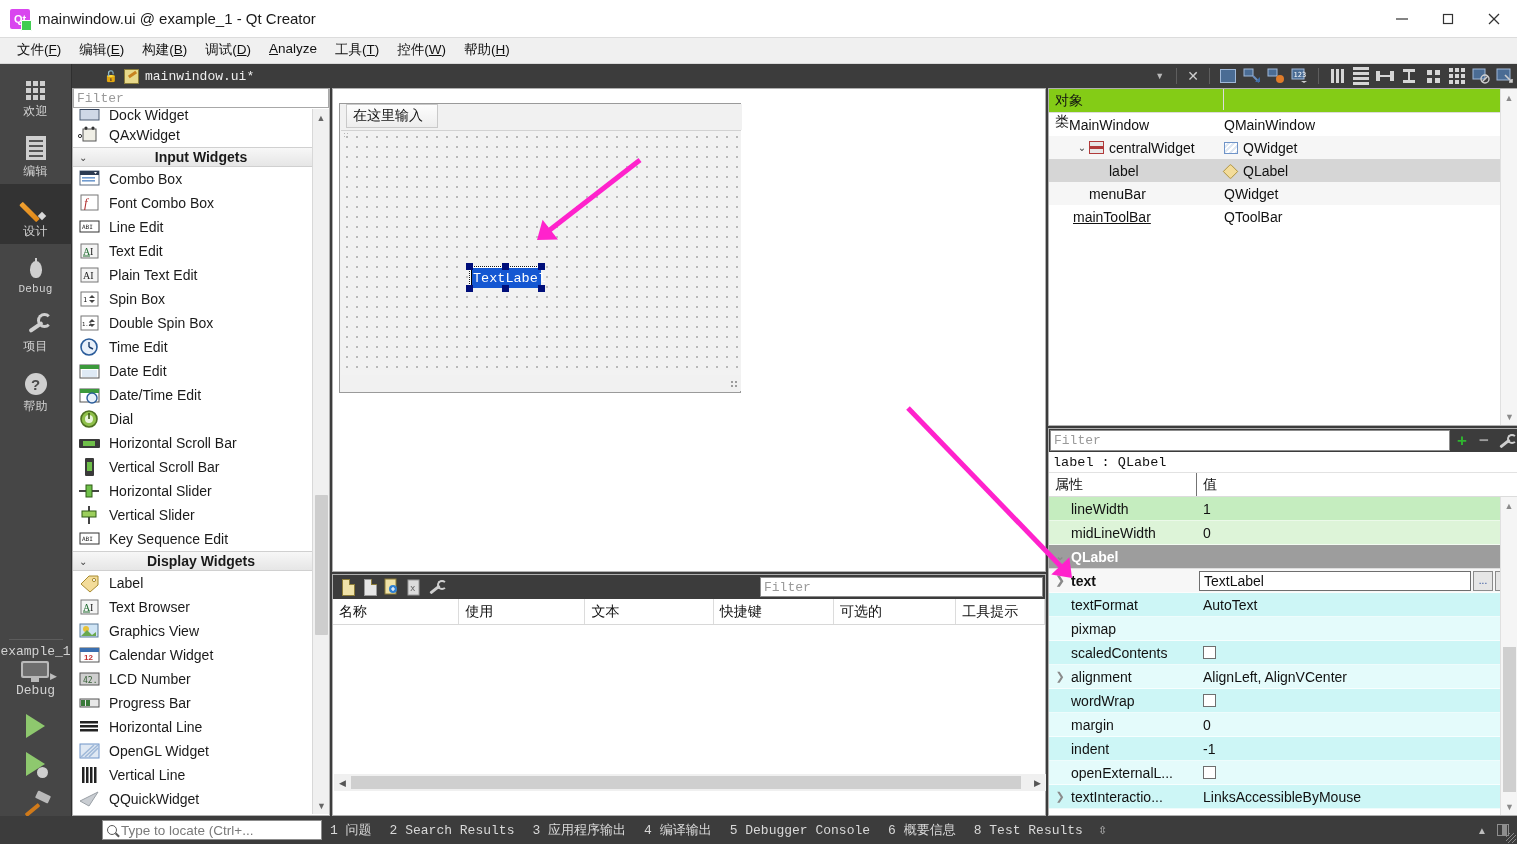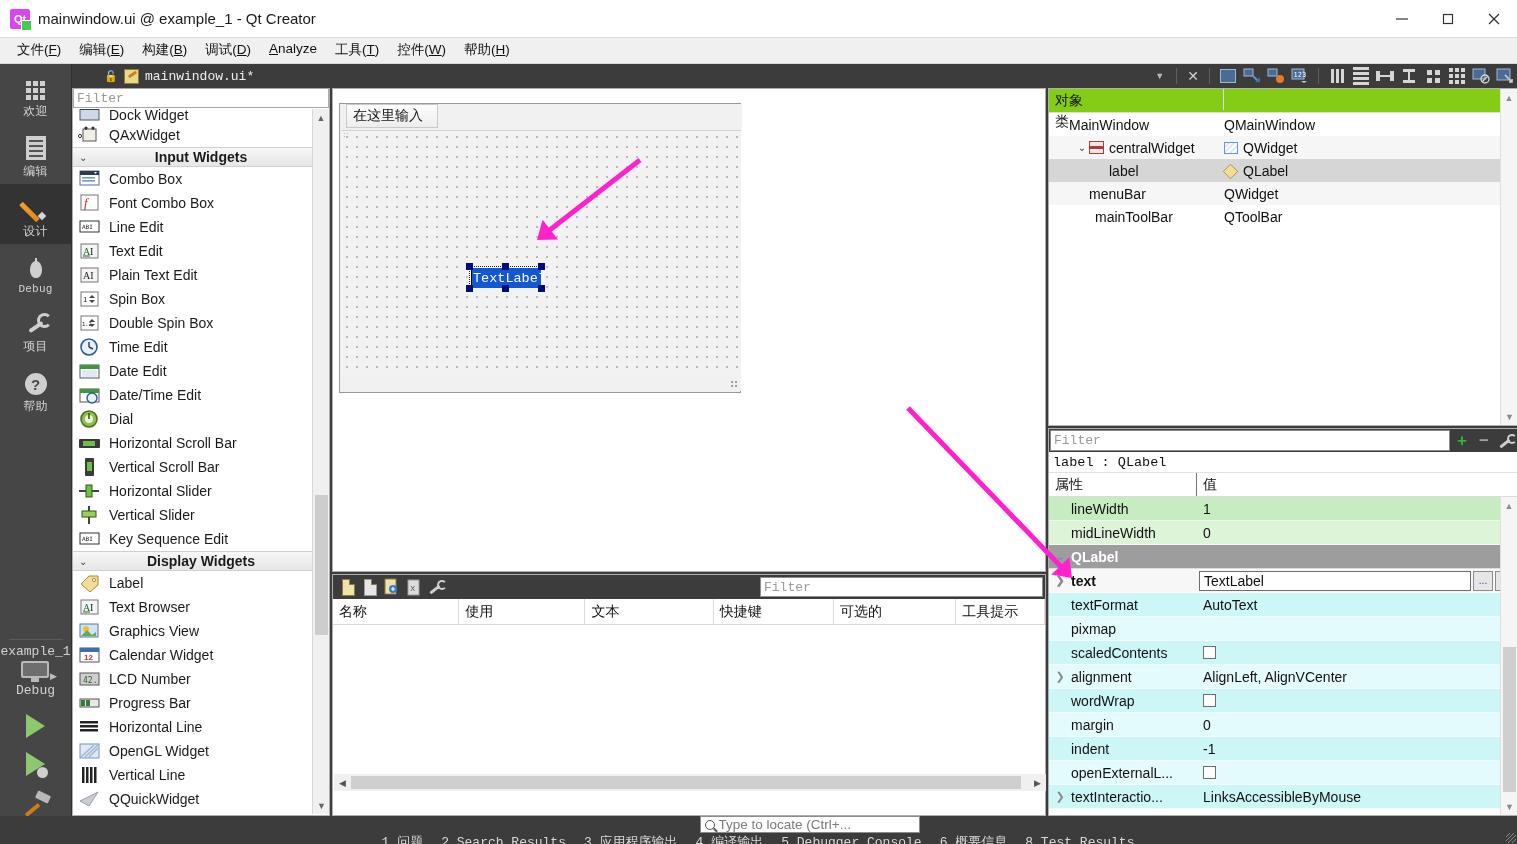--- a/index.html
+++ b/index.html
@@ -417,21 +417,21 @@
     position:absolute;right:0;top:68px;width:17px;bottom:0;background:#f5f5f5;
     border-left:1px solid #e0e0e0;
   }
   .prop-scroll .up{ height:17px;display:flex;align-items:center;justify-content:center;color:#8a8a8a;font-size:9px; }
   .prop-scroll .dn{ position:absolute;bottom:0;width:17px;height:17px;display:flex;align-items:center;justify-content:center;color:#8a8a8a;font-size:9px; }
   .prop-scroll .thumb{ position:absolute;left:2px;top:150px;width:13px;height:145px;background:#cfcfcf; }
 
   
   .statusbar{
     position:absolute; left:0; bottom:0; width:1517px; height:28px;
-    background:#3c3c3c; display:flex; align-items:center;flex-direction:column;
+    background:#3c3c3c; display:flex; align-items:center;
   }
   .locator{
     width:220px;height:20px;margin-left:102px;background:#ffffff;border:1px solid #8c8c8c;
     display:flex;align-items:center;padding-left:4px;color:#7a7a7a;font-size:13.5px;gap:4px;
   }
   .mag{
     width:10px;height:10px;border:1.6px solid #5a5a5a;border-radius:50%;position:relative;flex:0 0 10px;
   }
   .mag:after{ content:"";position:absolute;right:-4px;bottom:-2px;width:5px;height:1.6px;background:#5a5a5a;transform:rotate(45deg); }
   .out-item{
@@ -1074,21 +1074,21 @@
         <div class="obj-row alt">
           <div class="obj-c1" style="padding-left: 26px;">
             <span class="tw-chev"></span>
             <span>menuBar</span>
           </div>
           <div class="obj-c2">
             <span>QWidget</span>
           </div>
         </div>
         <div class="obj-row">
-          <div class="obj-c1" style="padding-left: 32px;">
+          <div class="obj-c1" style="padding-left: 10px; text-decoration: underline;">
             <span class="tw-chev"></span>
             <span>mainToolBar</span>
           </div>
           <div class="obj-c2">
             <span>QToolBar</span>
           </div>
         </div>
       </div>
     <div class="obj-scroll">
       <div class="up">▲</div>

